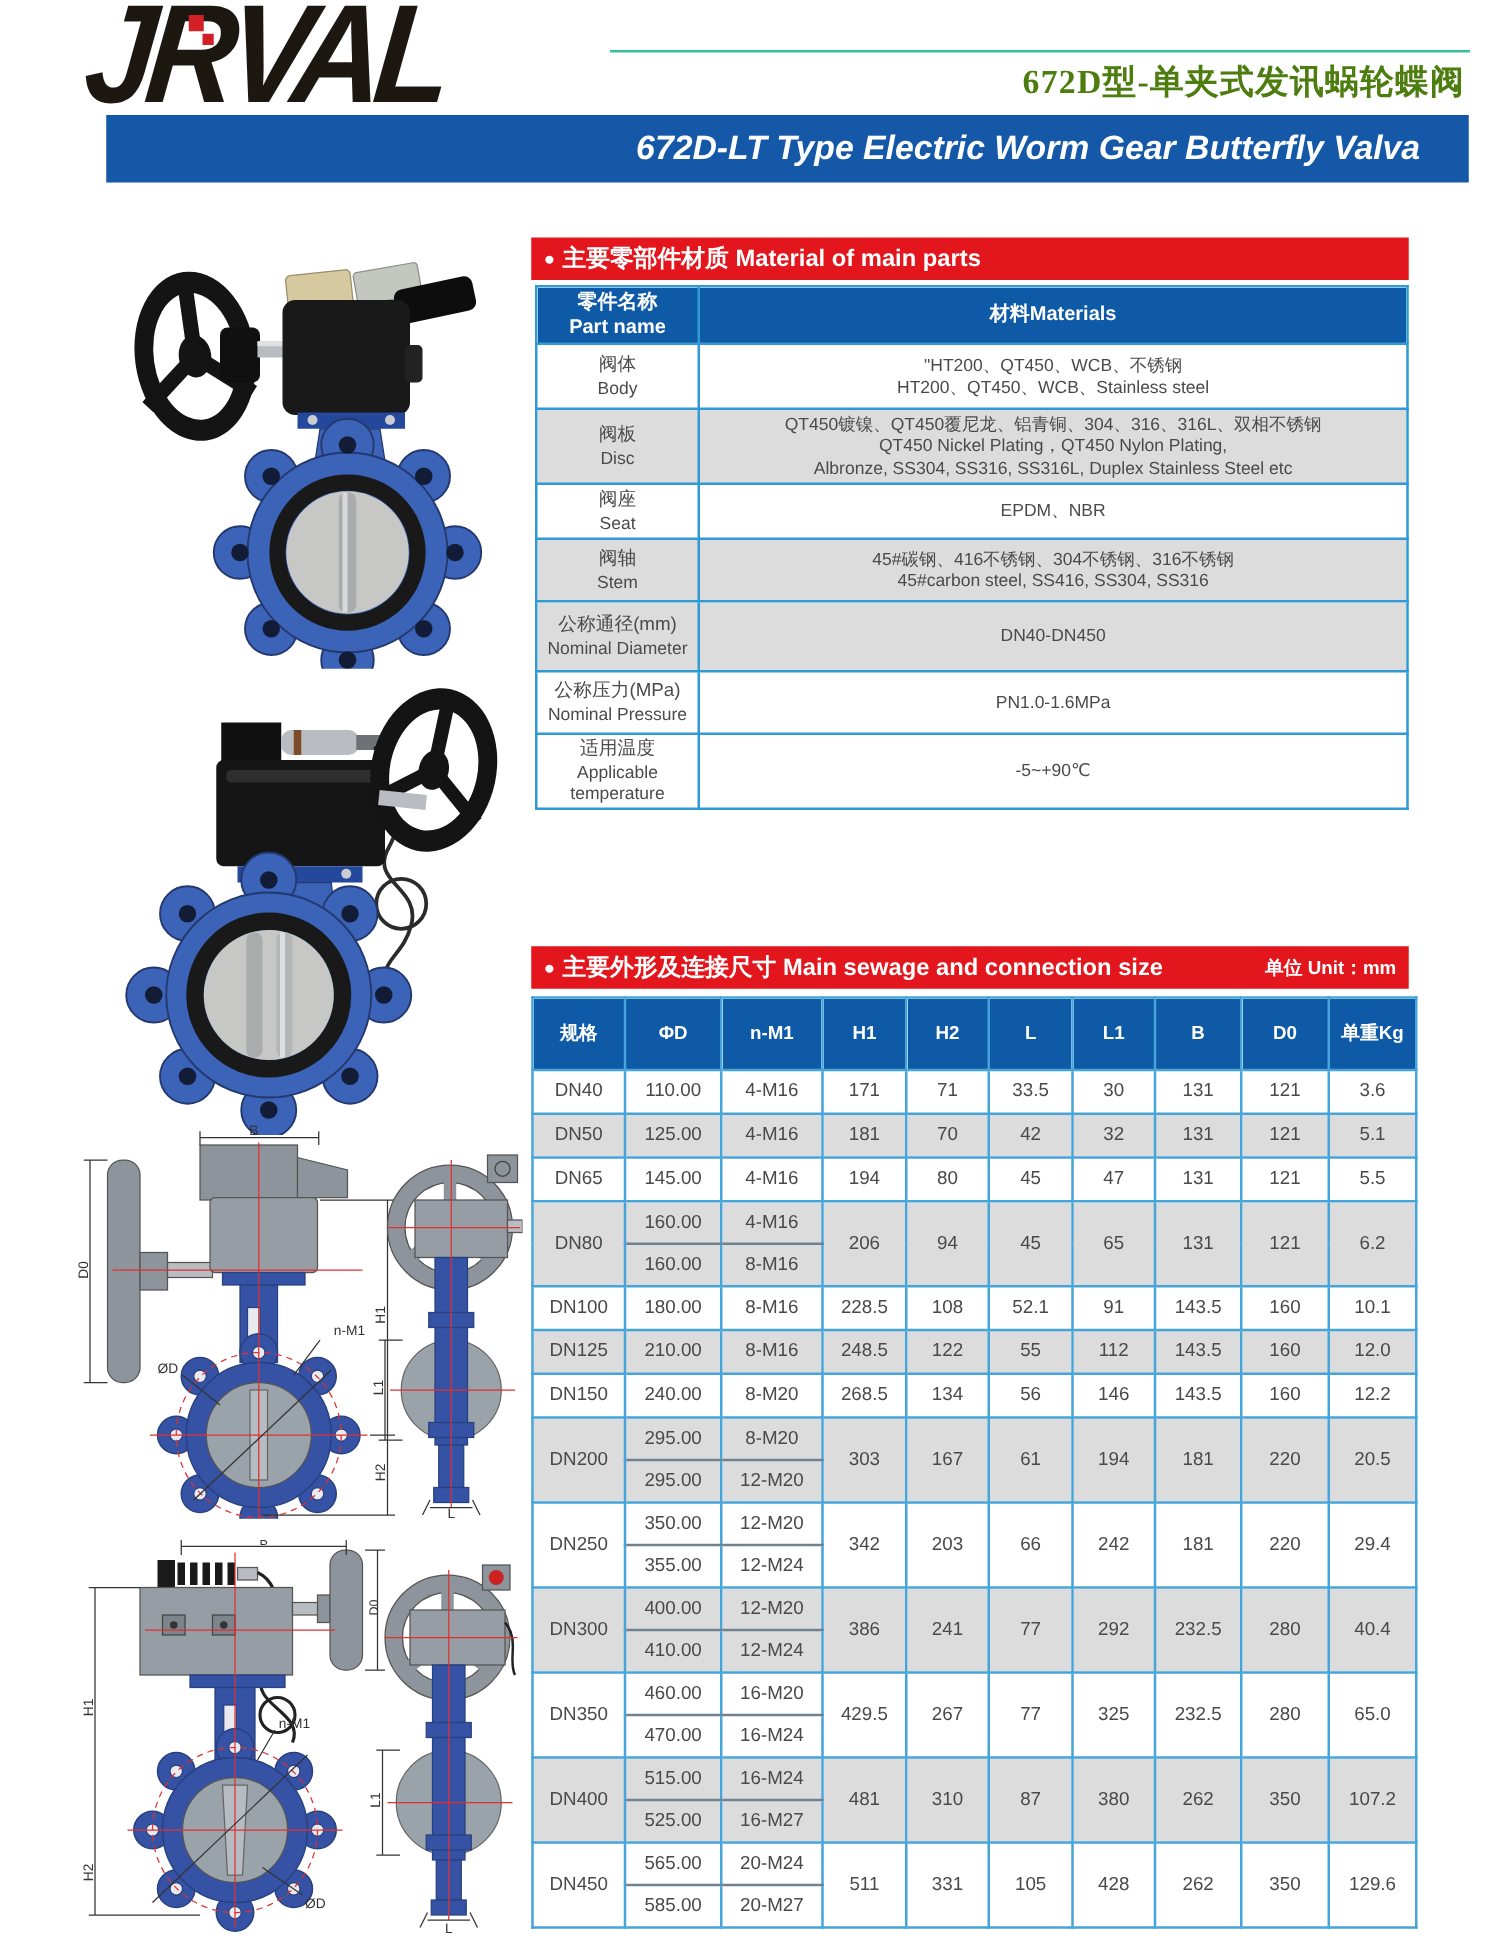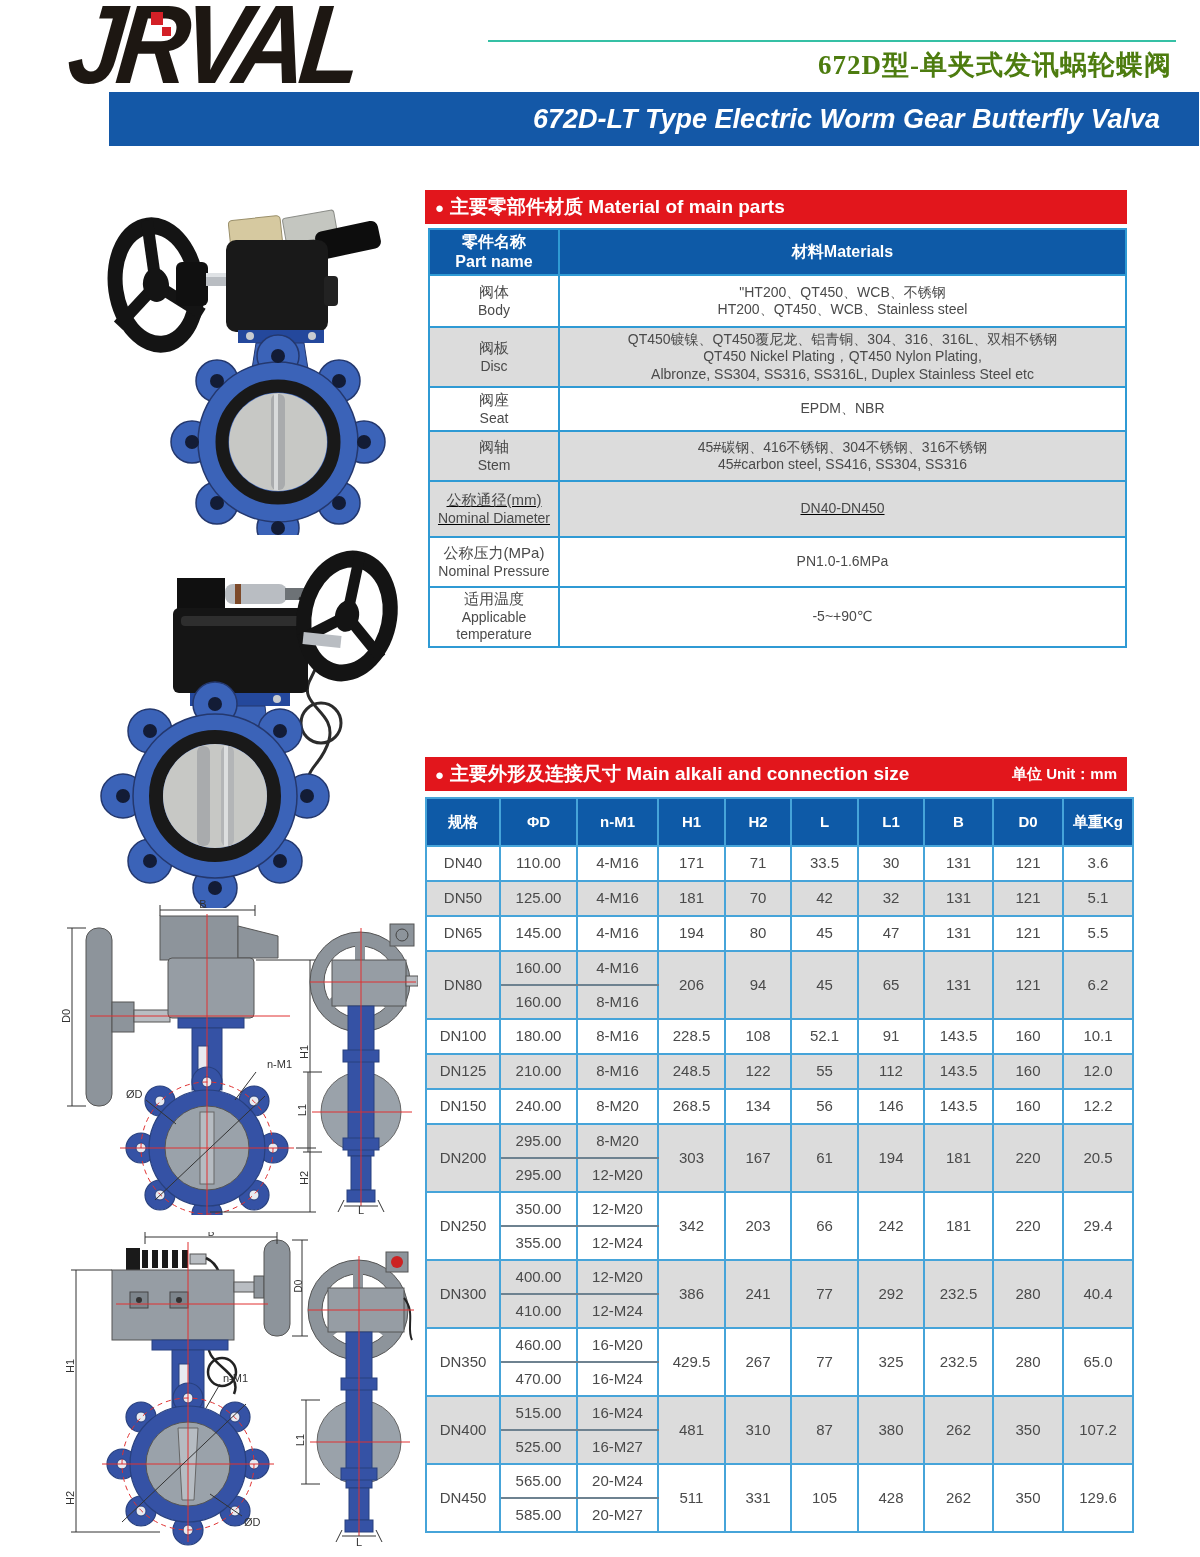--- a/index.html
+++ b/index.html
@@ -6,21 +6,21 @@
   body{font-family:"Liberation Sans","DejaVu Sans",sans-serif;}
   #page{position:relative;width:1200px;height:1557px;background:#fff;overflow:hidden;margin:0 auto;}
 
   
   #logo{position:absolute;left:76px;top:-20px;font-size:100px;font-weight:bold;font-style:italic;
         color:#1d1712;letter-spacing:-7px;transform:skewX(-6deg) scaleY(1.12);transform-origin:left top;}
   .logo-px{position:absolute;background:#d32027;}
   #teal-line{position:absolute;left:488px;top:40px;width:688px;height:2px;background:#35c0a5;}
   #cn-title{position:absolute;right:28px;top:47px;font-family:"Liberation Serif","DejaVu Serif",serif;
             font-weight:bold;font-size:27px;color:#4d7c0f;letter-spacing:1px;}
-  #blue-banner{position:absolute;left:85px;top:92px;width:1090px;height:54px;background:#1458a7;margin-left:24px;}
+  #blue-banner{position:absolute;left:85px;top:92px;width:1090px;height:54px;background:#1458a7;}
   #blue-banner .bt{position:absolute;left:400px;right:15px;top:50%;transform:translateY(-50%);
             text-align:center;color:#fff;font-style:italic;font-weight:bold;font-size:27px;}
 
   
   .sec-banner{position:absolute;height:34px;background:#e2161c;display:flex;align-items:center;
               color:#fff;font-weight:bold;font-size:19px;padding:0 10px;box-sizing:border-box;}
   .sec-banner .bullet{font-size:15px;margin-right:6px;line-height:1;}
   .sec-banner .unit{margin-left:auto;font-size:15px;font-weight:bold;}
 
   
@@ -461,21 +461,21 @@
         <tr class="gray" style="height: 50px;">
           <td class="part-cell">
             <div class="cn">阀轴</div>
             <div class="en">Stem</div>
           </td>
           <td>
             <div>45#碳钢、416不锈钢、304不锈钢、316不锈钢</div>
             <div>45#carbon steel, SS416, SS304, SS316</div>
           </td>
         </tr>
-        <tr class="gray" style="height: 56px; text-decoration: underline;">
+        <tr class="gray" style="height: 56px;">
           <td class="part-cell">
             <div class="cn">公称通径(mm)</div>
             <div class="en">Nominal Diameter</div>
           </td>
           <td>
             <div>DN40-DN450</div>
           </td>
         </tr>
         <tr style="height: 50px;">
           <td class="part-cell">
@@ -494,39 +494,39 @@
           </td>
           <td>
             <div>-5~+90℃</div>
           </td>
         </tr>
       </tbody>
   </table>
 
   <div class="sec-banner" style="left:425px;top:757px;width:702px;">
     <span class="bullet">●</span>
-    <span>主要外形及连接尺寸 Main alkali and connection size</span>
+    <span>主要外形及连接尺寸 Main sewage and connection size</span>
     <span class="unit">单位 Unit：mm</span>
   </div>
 
   <table id="dims-table">
     <colgroup>
       <col style="width:74px">
         <col style="width:77px">
         <col style="width:81px">
         <col style="width:67px">
       <col style="width:66px">
         <col style="width:67px">
         <col style="width:66px">
         <col style="width:69px">
       <col style="width:70px">
         <col style="width:70px">
     </colgroup>
     <thead>
-        <tr style="height:48px;">
+        <tr style="height:58px;">
           <td class="thead">规格</td>
           <td class="thead">ΦD</td>
           <td class="thead">n-M1</td>
           <td class="thead">H1</td>
           <td class="thead">H2</td>
           <td class="thead">L</td>
           <td class="thead">L1</td>
           <td class="thead">B</td>
           <td class="thead">D0</td>
           <td class="thead">单重Kg</td>

